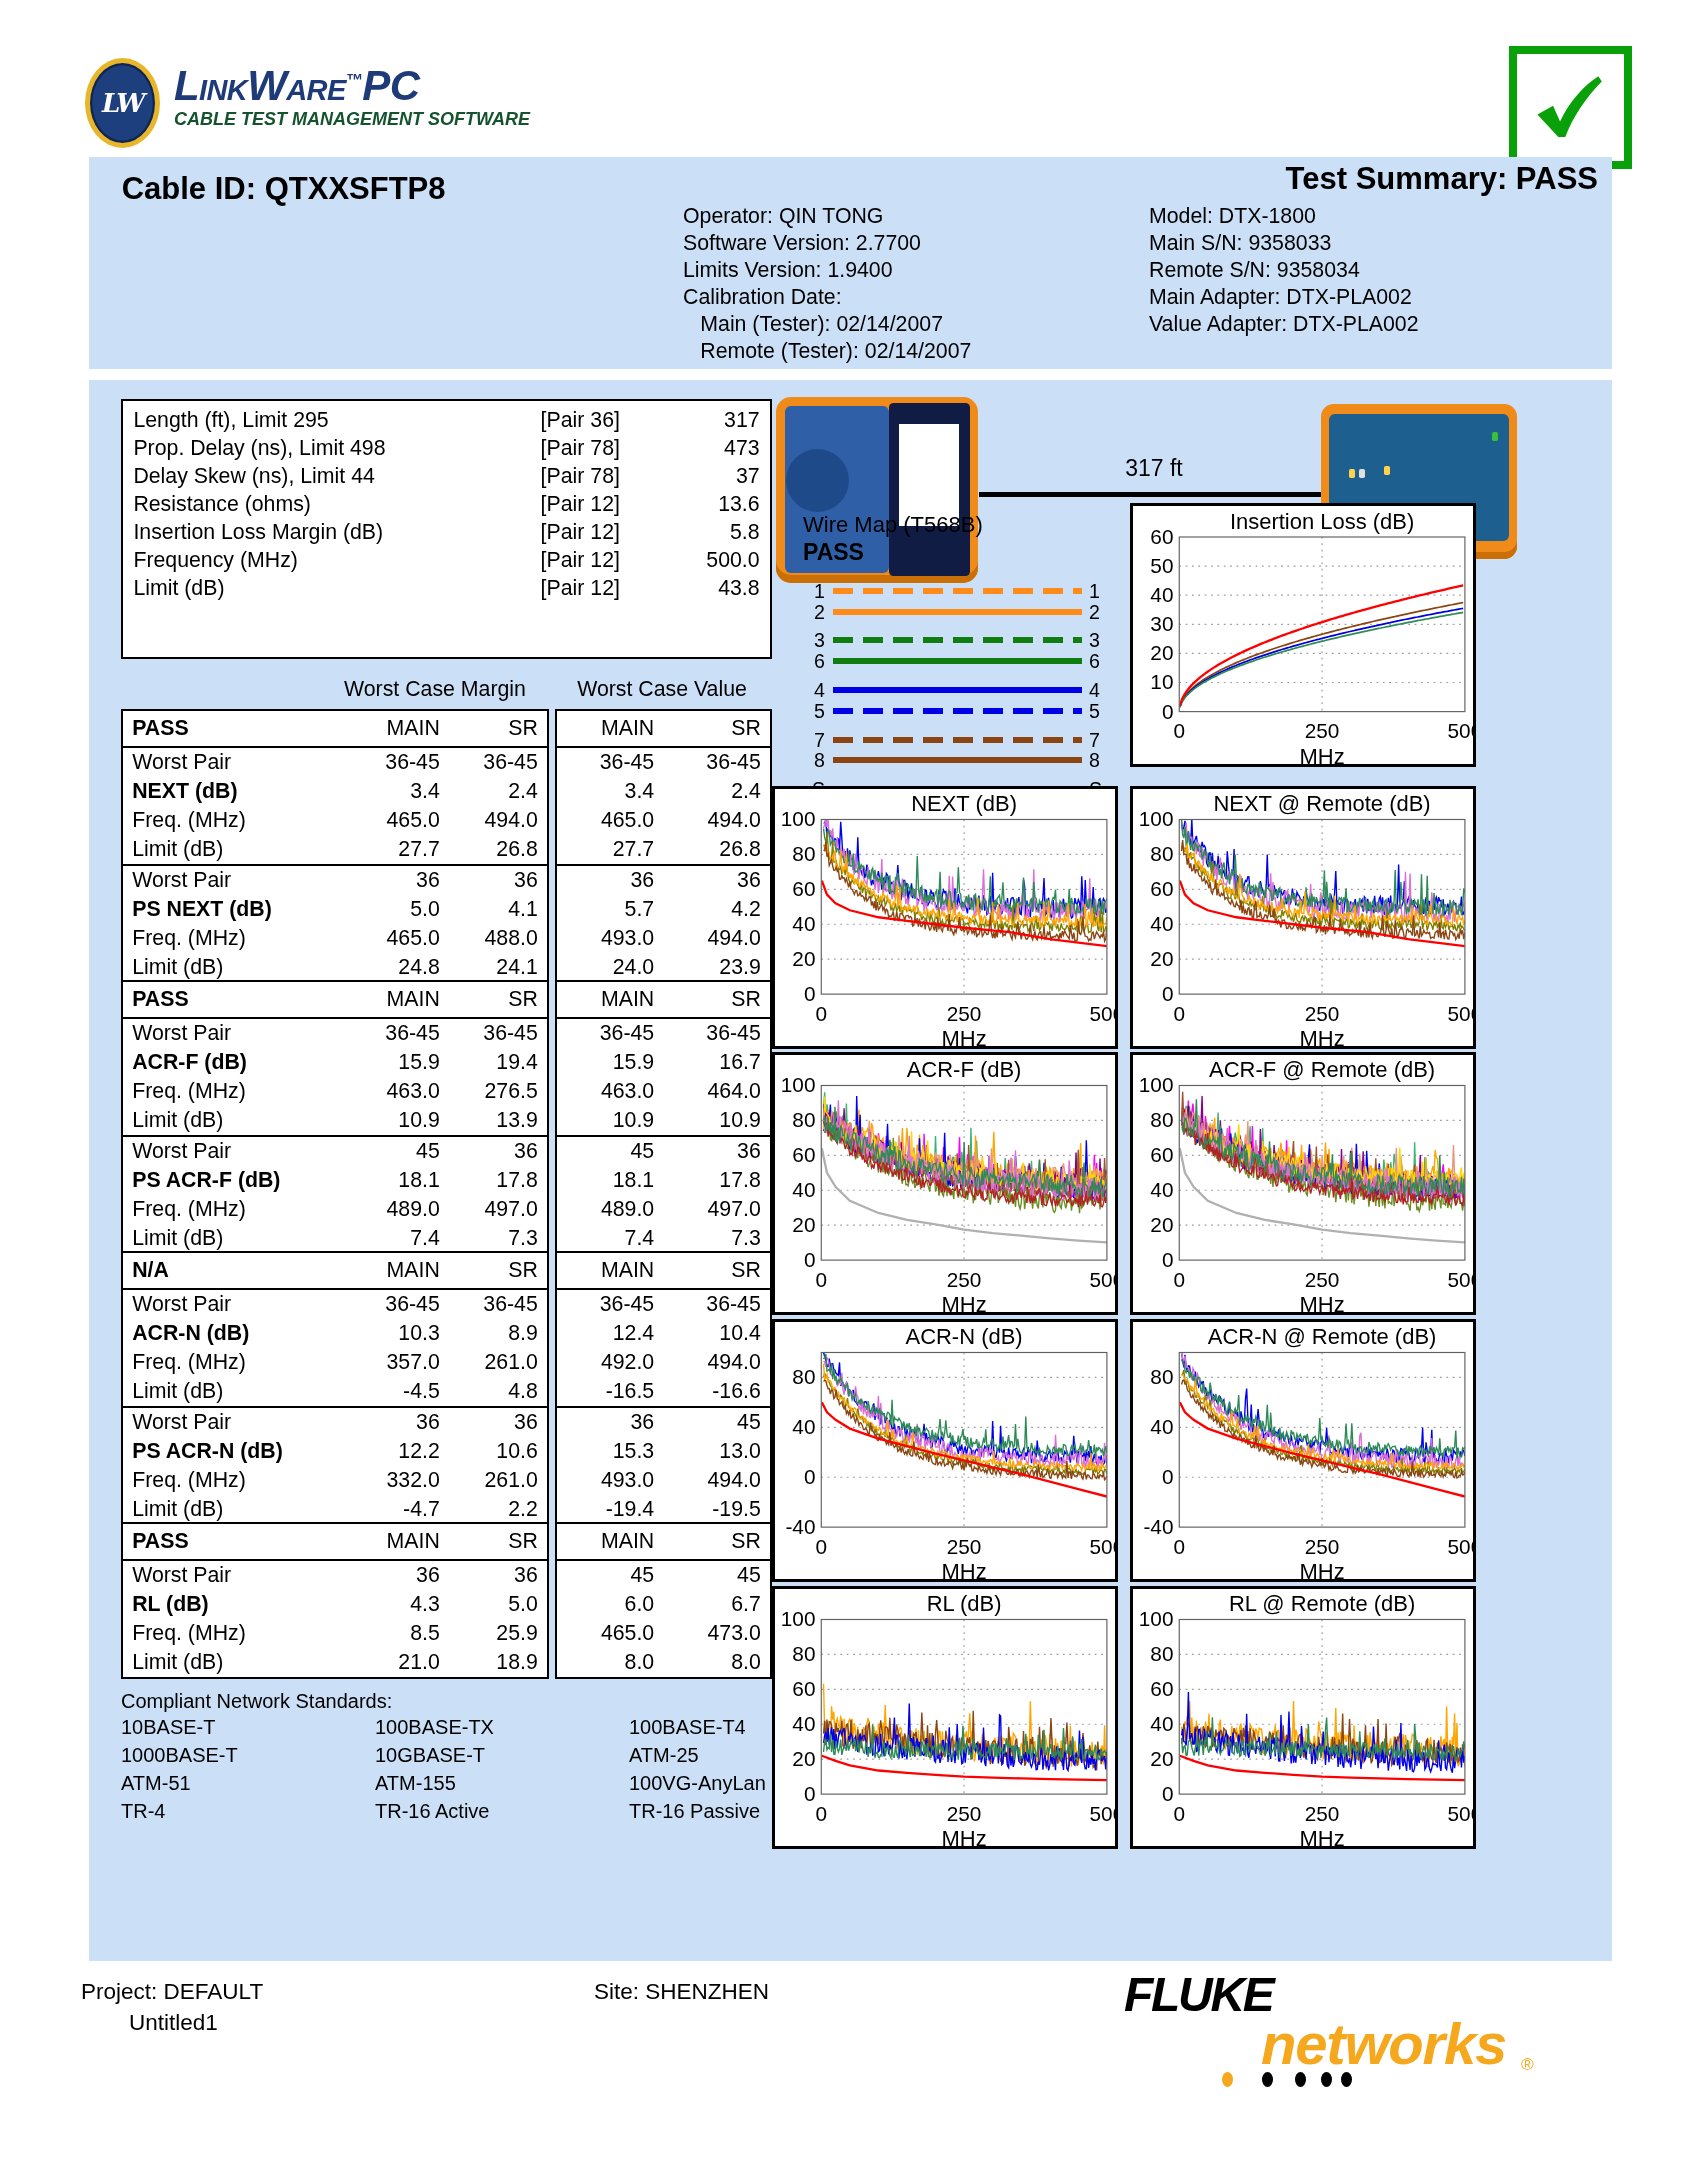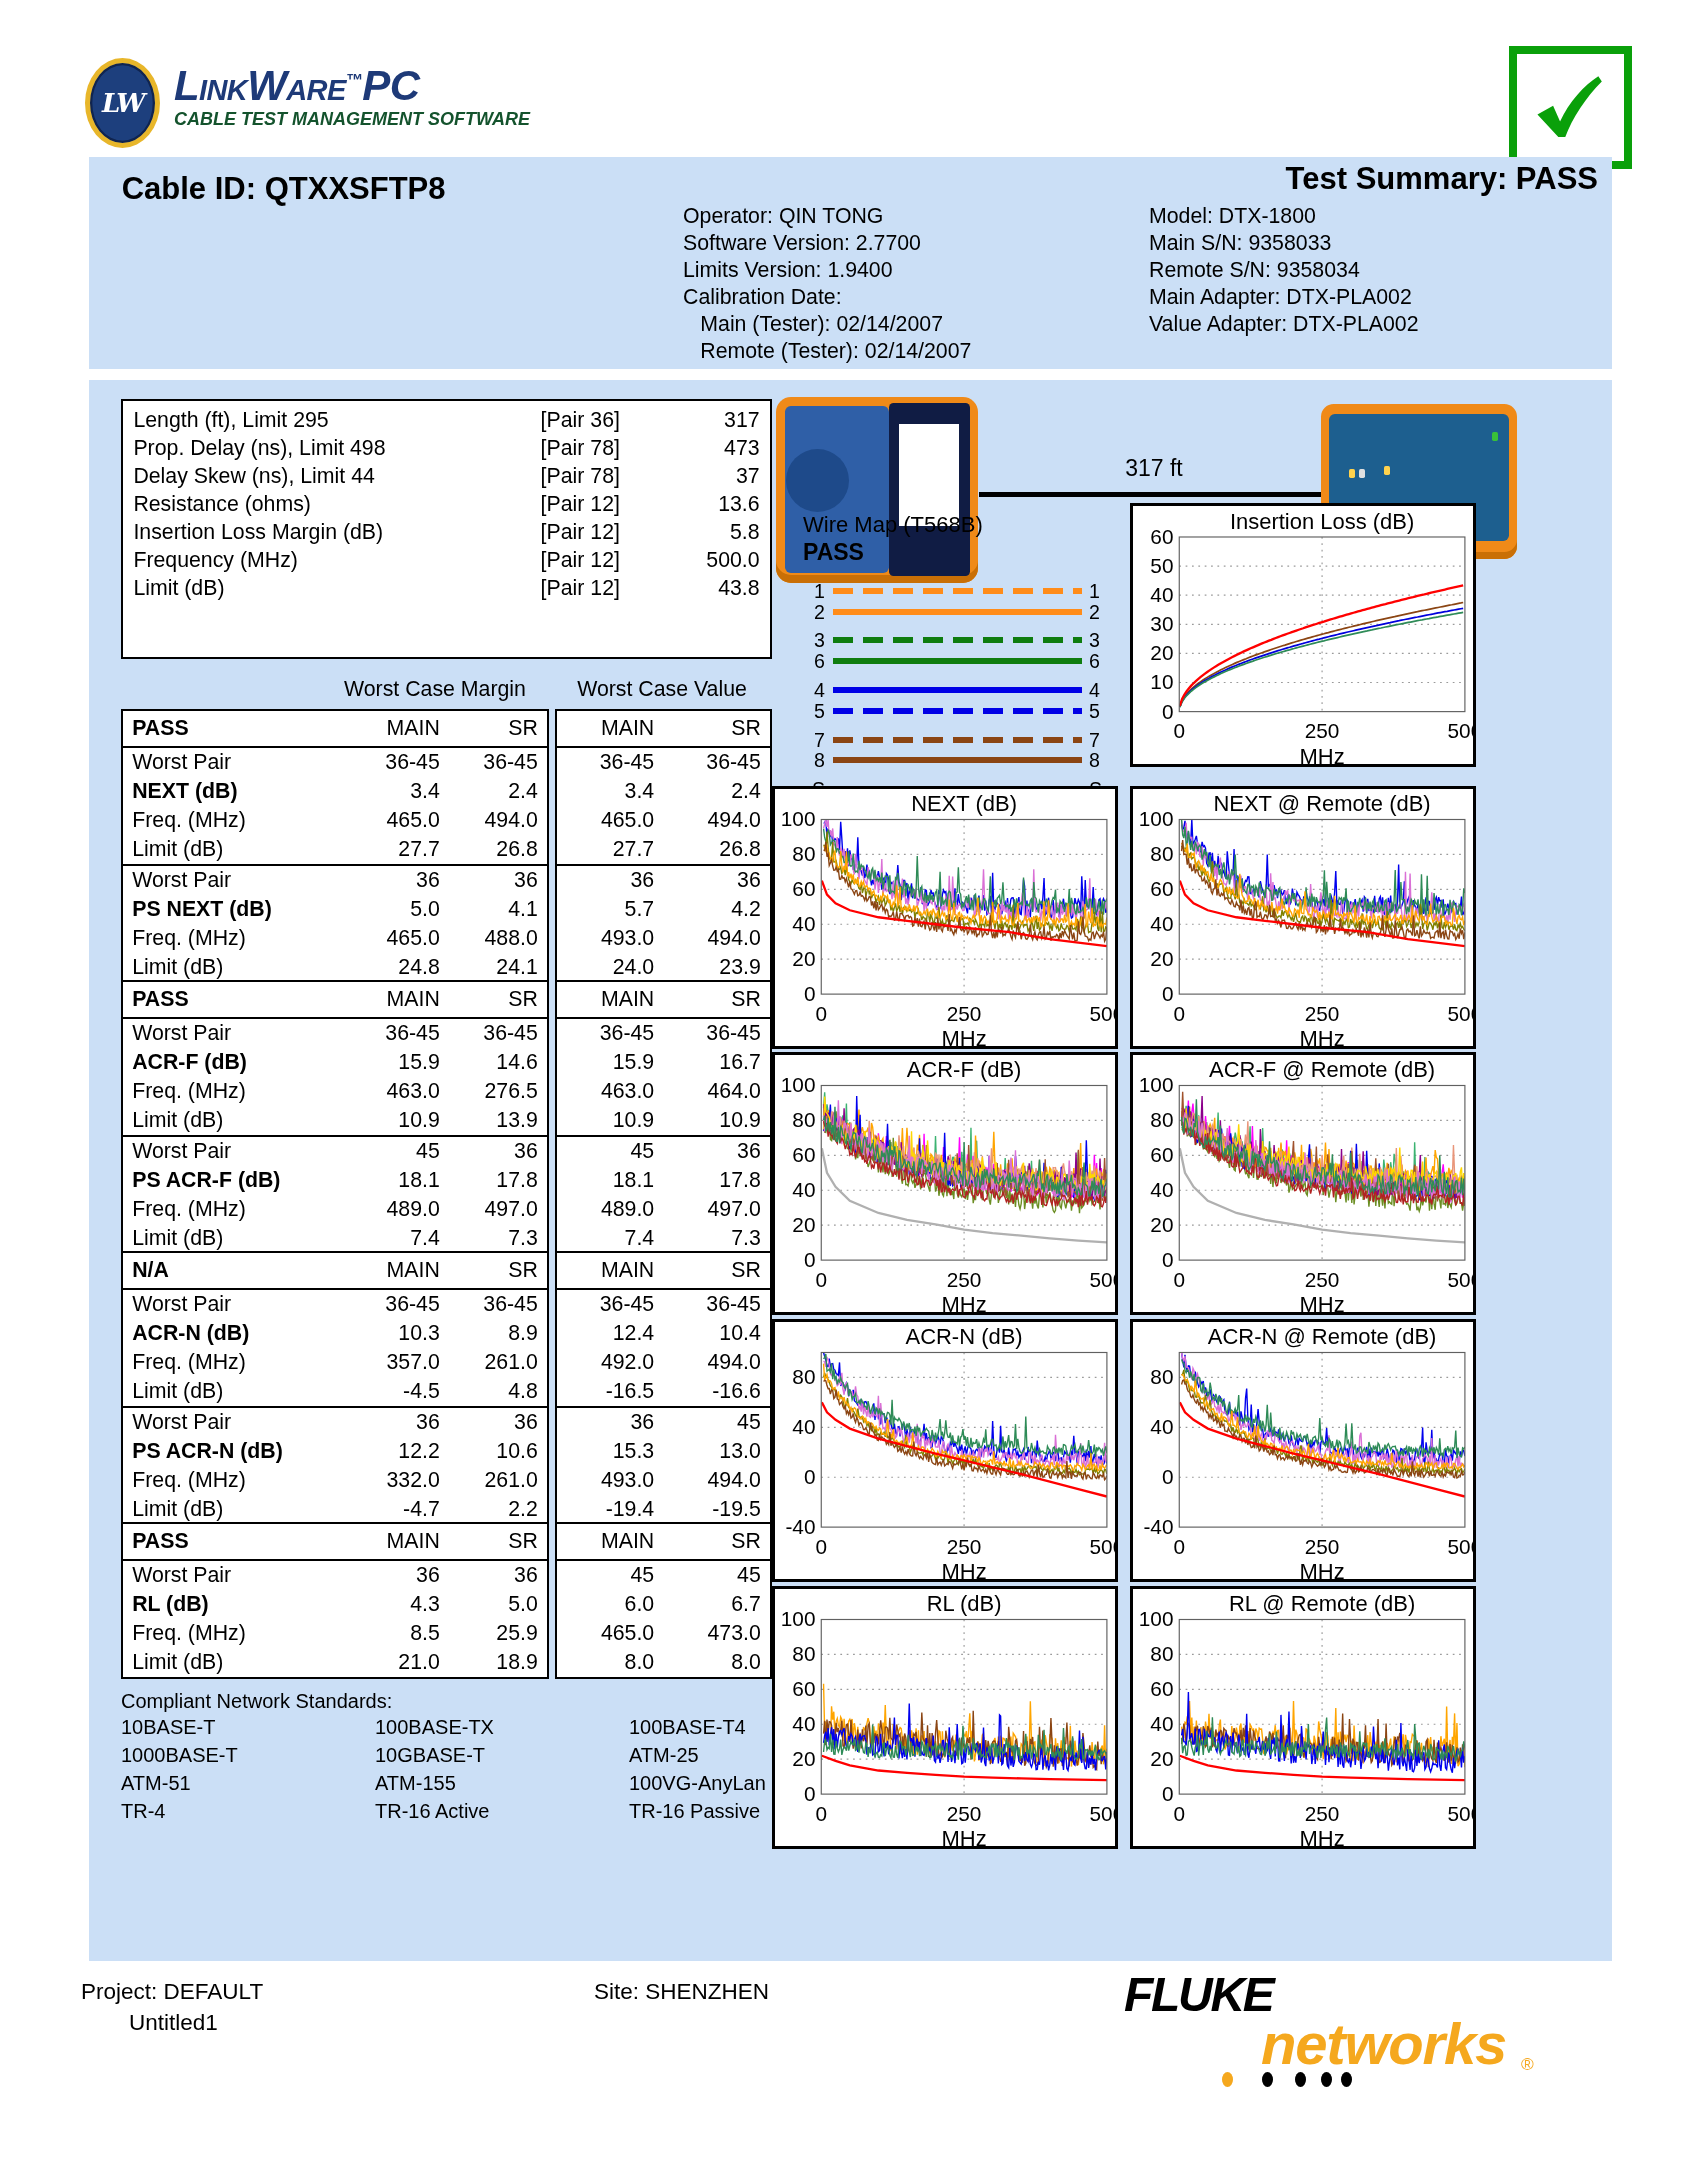--- a/index.html
+++ b/index.html
@@ -268,21 +268,21 @@
               <span class="num">SR</span>
             </div>
             <div class="brow">
               <span class="">Worst Pair</span>
               <span class="num">36-45</span>
               <span class="num">36-45</span>
             </div>
             <div class="brow">
               <span class="bold">ACR-F (dB)</span>
               <span class="num">15.9</span>
-              <span class="num">14.6</span>
+              <span class="num">19.4</span>
             </div>
             <div class="brow">
               <span class="">Freq. (MHz)</span>
               <span class="num">463.0</span>
               <span class="num">276.5</span>
             </div>
             <div class="brow">
               <span class="">Limit (dB)</span>
               <span class="num">10.9</span>
               <span class="num">13.9</span>

